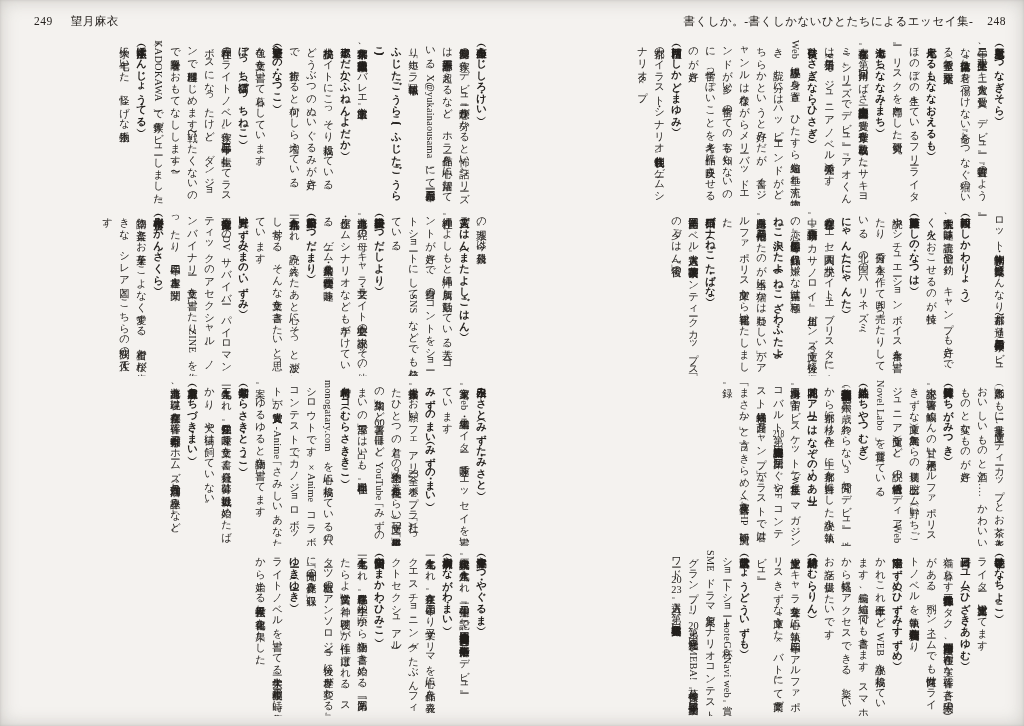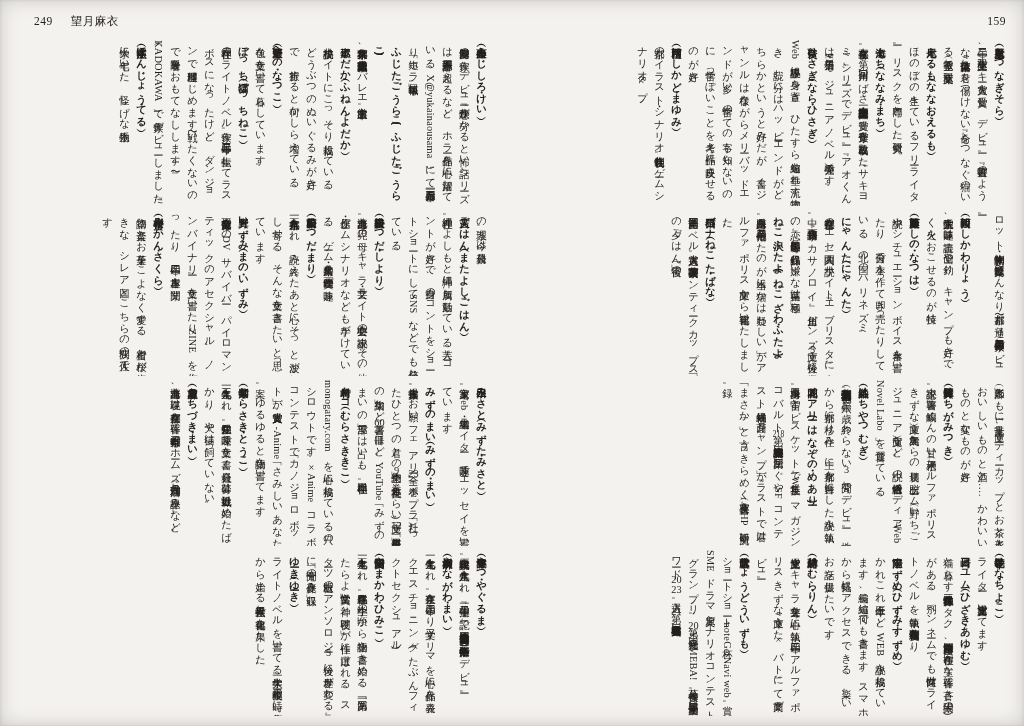--- a/index.html
+++ b/index.html
@@ -79,21 +79,22 @@
       <span>望月麻衣</span>
     </div>
     <div class="band"><span class="author-name">藤白圭（ふじしろ・けい）</span><span class="author-bio">愛知県出身の作家。デビュー作『意味が分かると怖い話』シリーズは累計四十万部を超えるなど、ホラー作品を中心に活躍している。X（@yukainaousama）にて二〇一五年四月一日より「短ホラ」毎日執筆中。</span><span class="author-name">ふじたごうらこ(ふじた・ごうらこ)</span><span class="author-bio">京都薬科大学卒、元大阪府職員薬学職、バレエ文学出版主宰。</span><span class="author-name">不燃よだか（ふねん・よだか）</span><span class="author-bio">小説投稿サイトにこっそり投稿している。どうぶつのぬいぐるみが好きで、旅行すると何かしら増えている。</span><span class="author-name">辺野夏子（への・なつこ）</span><span class="author-bio">色々な文章を書いて暮らしています。</span><span class="author-name">ぼっち猫（ぼっちねこ）</span><span class="author-bio">神戸在住のライトノベル作家。二〇二三年十月に『転生してラスボスになったけど、ダンジョンで料理屋はじめます〜戦いたくないので冒険者をおもてなしします!〜』（KADOKAWA）で作家デビューしました!</span><span class="author-name">本庄照（ほんじょう・てる）</span><span class="author-bio">大学に七年いた、怪しげな生物系</span></div>
     <div class="band"><span class="author-bio">の理系。今は公務員。</span><span class="author-name">又吉ごはん（またよし・ごはん）</span><span class="author-bio">沖縄在住。よしもと沖縄に所属し活動している芸人。コントが好きで、自身のコントをショートショートにしてSNSなどでも発信している。</span><span class="author-name">松田詩依（まつだ・しより）</span><span class="author-bio">北海道出身。二児の母。キャラ文芸・ライト文芸中心の小説家。その他、漫画原作・ゲームシナリオなども手がけている。ゲーム・文房具集め・映画鑑賞が趣味</span><span class="author-name">松田茉莉（まつだ・まり）</span><span class="author-bio">一九八五年京都市生まれ。読み終えたあと心にそっと波が押し寄せる。そんな文章を書きたいと思っています。</span><span class="author-name">真野いずみ（まの・いずみ）</span><span class="author-bio">機能不全家庭育ちのDVサバイバー。パイロマンティックのアセクシャル、ノンバイナリー。文章を書いたりZINEを作ったり。二〇二四年に古本屋を開業。</span><span class="author-name">蜜柑桜（みかん・さくら）</span><span class="author-bio">物語と音楽とお菓子をこよなく愛する、蜜柑と桜が大好きな、シレア国とこちらの狭間の住人です。</span></div>
     <div class="band"><span class="author-name">水田みさと（みずた・みさと）</span><span class="author-bio">文筆家。Web編集者・ライター。趣味でエッセイを書いています。</span><span class="author-name">みずのまい（みずの・まい）</span><span class="author-bio">児童書作家。「お願い!フェアリー」全<span class="tcy">23</span>巻（ポプラ社）「たったひとつの君との約束」全<span class="tcy">9</span>巻(集英社みらい文庫)「<span class="tcy">12</span>星座男子」「流れ星の約束」など著書<span class="tcy">60</span>冊ほど。YouTube「みずのまいの部屋」では占いも。早稲田在住。</span><span class="author-name">村崎キコ（むらさき・きこ）</span><span class="author-bio">monogatary.com を中心に投稿している只のシロウトです。×Anime コラボコンテストで「カノジョロボット」が大賞受賞。×-Anime「さみしいあなた」第十一話原案。ゆるゆると物語を書いてます。</span><span class="author-name">紫冬湖（むらさき・とうこ）</span><span class="author-bio">一九九三年生まれ。愛知県在住。趣味で文章を書く会社員。公募は最近挑戦し始めたばかり。犬や猫は飼っていない。</span><span class="author-name">望月麻衣（もちづき・まい）</span><span class="author-bio">北海道出身、現在は京都府在住。著作に『京都寺町三条のホームズ』『満月珈琲店の星詠み』など。</span></div>
     <div class="band"><span class="author-name">谷津矢車（やつ・やぐるま）</span><span class="author-bio">歴史時代小説家。一九八六年生まれ。二〇一二年『蒲生の記』で第十八回歴史群像大賞優秀賞受賞、二〇一三年『洛中洛外画狂伝』でデビュー。</span><span class="author-name">柳川麻衣（やながわ・まい）</span><span class="author-bio">一九七九年生まれ、東京在住。二〇〇四年より文学フリマを中心に作品を発表。クエスチョニング(たぶんフィクトセクシュアル)</span><span class="author-name">山川陽実子（やまかわ・ひみこ）</span><span class="author-bio">一九七五年生まれ。群馬県在住。小学生の頃から物語を書き始める。第一回「あたらよ文学賞」に「神と夜明け」が佳作に選ばれる。スターツ出版社のアンソロジー『<span class="tcy">5</span>分後に世界が変わる』に「十分間の夏休み」収録。</span><span class="author-name">ゆーき（ゆーき）</span><span class="author-bio">ライトノベルを書いてる大学一年生。高校三年生の時に『作業厨から始まる異世界転生』で書籍化を果たした。</span></div>
   </div>
 
   <div class="page right">
     <div class="page-header">
-      <span>159</span>
+      <span>書くしか。-書くしかないひとたちによるエッセイ集-</span>
+      <span>248</span>
     </div>
     <div class="band"><span class="author-name">夏凪空（なつなぎ・そら）</span><span class="author-bio">二〇二二年、双葉文庫ルーキー大賞を受賞し、デビュー。著書『虹のような染色体』『言葉は君を傷つけない』『命をつなぐ猫のいる教室』（全て双葉文庫）</span><span class="author-name">七尾えるも（ななお・えるも）</span><span class="author-bio">ほのぼの生きているフリーライター。リスクを専門とした研究員。</span><span class="author-name">七海まち（ななみ・まち）</span><span class="author-bio">東京都在住。第<span class="tcy">8</span>回角川つばさ文庫小説賞一般部門金賞を受賞。受賞作を改題・改稿した『サキヨミ!』シリーズでデビュー。『アオくんは猫男子』（PHPジュニアノベル）発売中です。</span><span class="author-name">奈良ひさぎ（なら・ひさぎ）</span><span class="author-bio">Web小説界隈に身を置き、ひたすら短編を垂れ流す物書き。読む分にはハッピーエンドがどちらかというと好みだが、書くジャンルは様々ながらメリーバッドエンドが多い。哲学のての字も知らないのに、哲学っぽいことを考え作品に反映させるのが好き。</span><span class="author-name">西門檀（にしかど・まゆみ）</span><span class="author-bio">京都のイラスト・シナリオ制作会社代表。ゲームシナリオ&amp;プ</span></div>
     <div class="band"><span class="author-bio">ロット・物語制作★弊社原案『〜はんなり京都〜お通り男史』二〇二四年二月作家デビュー。</span><span class="author-name">西川峻（にしかわ・りょう）</span><span class="author-bio">文系大学院生、趣味は読書。登山や釣り、キャンプも好きで、素早く火をおこせるのが特技。</span><span class="author-name">西野夏葉（にしの・なつは）</span><span class="author-bio">小説やシチュエーションボイス台本を書いたり、自分で本を作って叩き売ったりしている、北の国のハリネズミ。</span><span class="author-name">にゃんた（にゃんた）</span><span class="author-bio">京都府在住のエセ関西人。小説サイト『エブリスタ』に生息中。竹書房『百物語 サカサノロイ』、角川ビーンズ文庫『<span class="tcy">5</span>分後に立場逆転の恋』、幻冬舎『因果』等に作品収録。嫌いな言葉は「極寒」。</span><span class="author-name">ねこ沢ふたよ(ねこざわ・ふたよ)</span><span class="author-bio">兵庫県出身。二〇二四年七月「拾ったのが本当に猫かは疑わしい」がアルファポリス文庫から書籍化いたしました。</span><span class="author-name">猫田バナ（ねこた・ばな）</span><span class="author-bio">第四回富士見ノベル大賞入選。著書「英国喫茶 アンティークカップス」「妹妹の夕ごはん」「後宮の</span></div>
     <div class="band"><span class="author-bio">人形師」（ともに富士見L文庫）。ティーカップとお茶と人形とおいしいものと酒と……かわいいものと変なものが好き。</span><span class="author-name">蜂賀三月（はちが・みつき）</span><span class="author-bio">小説家。著書に『鮫嶋くんの甘い水槽』（アルファポリスきずな文庫）、『無人島からの裏切り脱出ゲーム』（野いちごジュニア文庫）など。小説の総合情報メディア「Web Novel Labo」を運営している。</span><span class="author-name">八谷紬（はちや・つむぎ）</span><span class="author-bio">京都造形芸術大学（現京都芸術大学）卒。二〇一六年『<span class="tcy">15</span>歳、終わらない<span class="tcy">3</span>分間』でデビュー。地方から京都に移り住み、主に京都を舞台にした小説を執筆。</span><span class="author-name">花園メアリー(はなぞの・めありー)</span><span class="author-bio">埼玉県出身。『宇宙とビスケット』で集英社Webマガジンコバルト第<span class="tcy">218</span>回短編小説新人賞受賞。第三回かぐやSFコンテスト最終候補。「月面ジャンプ」が『ラストで君は「まさか!」と言う きらめく夜空』（共著、PHP研究所）に収録。</span></div>
     <div class="band"><span class="author-name">花千世子（はな・ちよこ）</span><span class="author-bio">ライター。児童文庫書いてます。</span><span class="author-name">日崎アユム（ひざき・あゆむ）</span><span class="author-bio">猫と暮らす三〇代女性独身限界オタク。静岡県沼津市出身、同市在住。主な著作に『蒼き太陽の詩(角川文庫)』がある。別ペンネームでも女性向けライトノベルを執筆中、著作複数刊行実績あり。</span><span class="author-name">陽澄すずめ（ひずみ・すずめ）</span><span class="author-bio">かれこれ十五年ほど、WEB小説を投稿しています。長編、短編、何でも書きます。スマホから気軽にアクセスできる、楽しいお話を提供したいです。</span><span class="author-name">緋村燐（ひむら・りん）</span><span class="author-bio">児童文庫やキャラ文芸等を中心に執筆。二〇二四年にアルファポリスきずな文庫『うた×バト』にて商業デビュー。</span><span class="author-name">氷堂出雲（ひょうどう・いずも）</span><span class="author-bio">ショートショートnote杯GetNavi web賞。SMEドラマ原案シナリオコンテスト グランプリ。第<span class="tcy">20</span>回光文社YOMEBA!公募 優秀作。第二回児童文学アワード<span class="tcy">20</span><span class="tcy">23</span>入選。第<span class="tcy">21</span>回島根県文芸公募銀賞。</span></div>
   </div>
 
   <div class="vignette"></div>
 </div>
 

